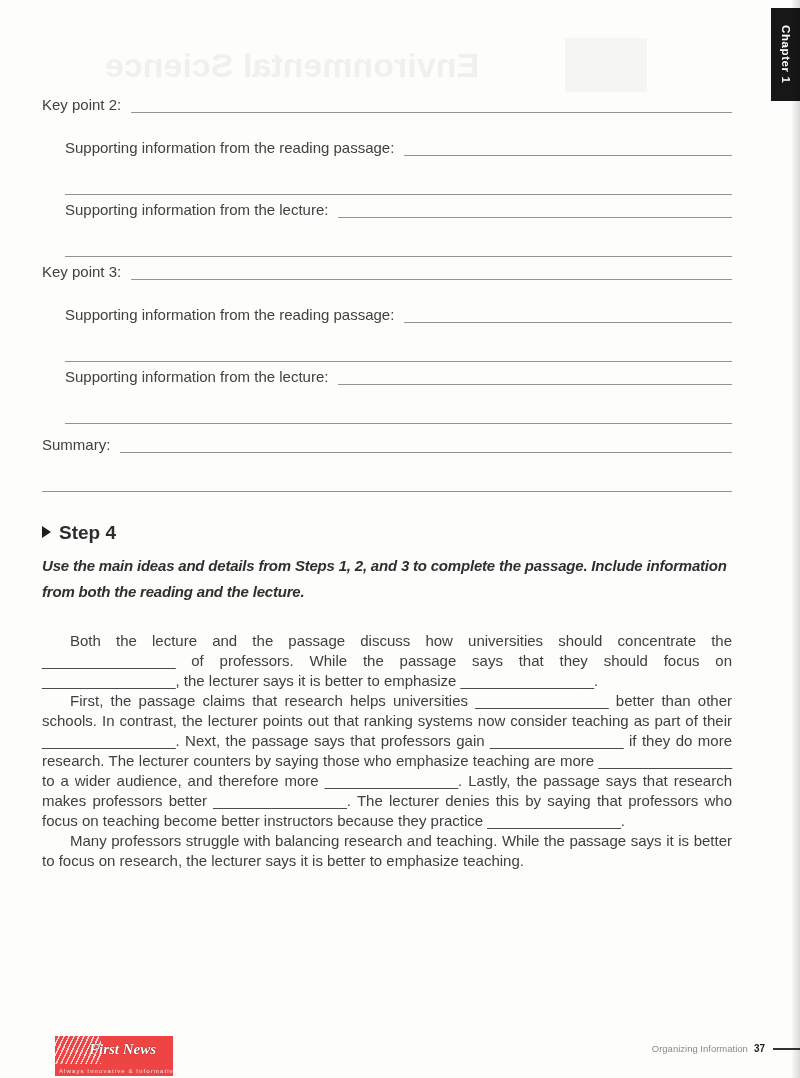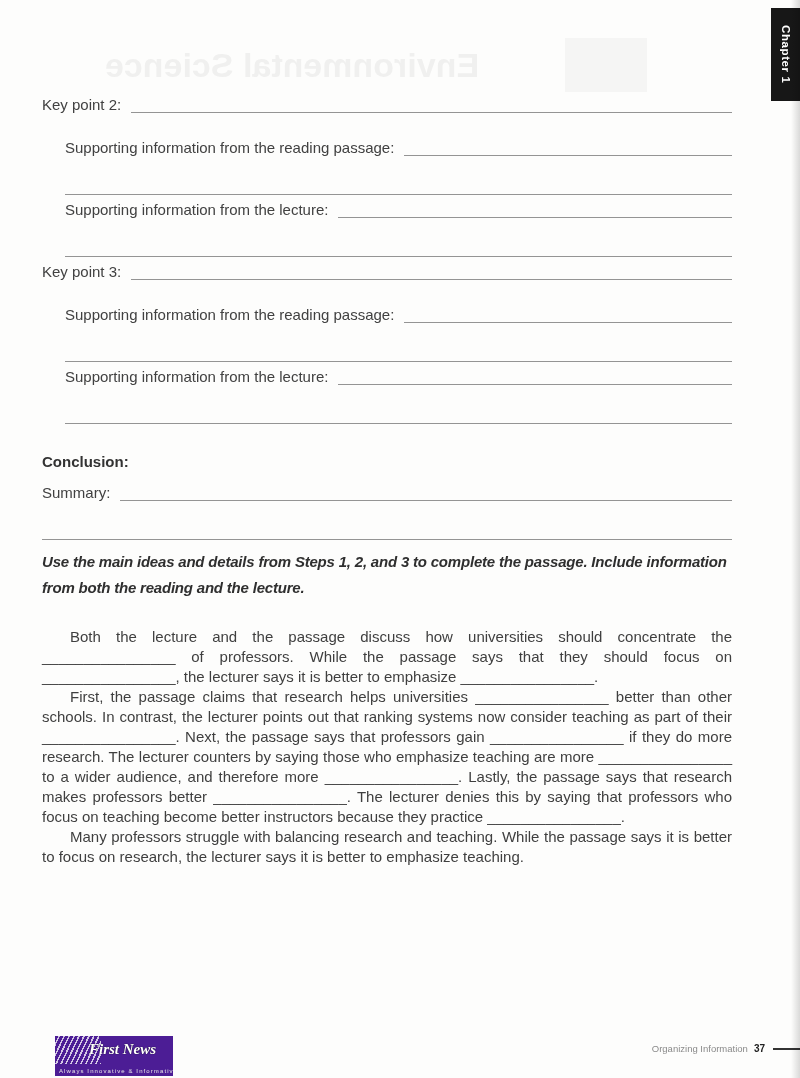--- a/index.html
+++ b/index.html
@@ -103,21 +103,21 @@
     line-height: 20px;
     text-align: justify;
     text-indent: 28px;
     color: #3f3f3f;
   }
   .para-block { margin-top: 26px; }
   
   .footer-logo {
     position: absolute; left: 55px; bottom: 2px;
     width: 118px; height: 40px;
-    background: #4c1d95;
+    background: #ef4444;
     overflow: hidden;
   }
   .footer-logo .stripes {
     position: absolute; left: 0; top: 0; bottom: 12px; width: 46px;
     background: repeating-linear-gradient(115deg,
       rgba(255,255,255,0) 0 3px,
       rgba(255,255,255,0.75) 3px 4.5px);
   }
   .footer-logo .logo-title {
     position: absolute; top: 5px; left: 34px;
@@ -179,27 +179,30 @@
         <span class="line"></span>
       </div>
       <div class="full-line"></div>
       <div class="fill-row mt4">
         <span class="lbl">Supporting information from the lecture:</span>
         <span class="line"></span>
       </div>
       <div class="full-line"></div>
     </div>
 
-    <div class="conclusion">Conclusion:</div>
     <div class="fill-row summary-row">
       <span class="lbl">Summary:</span>
       <span class="line"></span>
     </div>
     <div class="full-line"></div>
 
+    <div class="step-heading">
+      <span class="tri"></span>
+      <span>Step 4</span>
+    </div>
     <p class="instructions">Use the main ideas and details from Steps 1, 2, and 3 to complete the passage. Include information from both the reading and the lecture.</p>
 
     <div class="para-block">
       <p class="para">Both the lecture and the passage discuss how universities should concentrate the ________________ of professors. While the passage says that they should focus on ________________, the lecturer says it is better to emphasize ________________.</p>
       <p class="para">First, the passage claims that research helps universities ________________ better than other schools. In contrast, the lecturer points out that ranking systems now consider teaching as part of their ________________. Next, the passage says that professors gain ________________ if they do more research. The lecturer counters by saying those who emphasize teaching are more ________________ to a wider audience, and therefore more ________________. Lastly, the passage says that research makes professors better ________________. The lecturer denies this by saying that professors who focus on teaching become better instructors because they practice ________________.</p>
       <p class="para">Many professors struggle with balancing research and teaching. While the passage says it is better to focus on research, the lecturer says it is better to emphasize teaching.</p>
     </div>
 
   </div>
 

